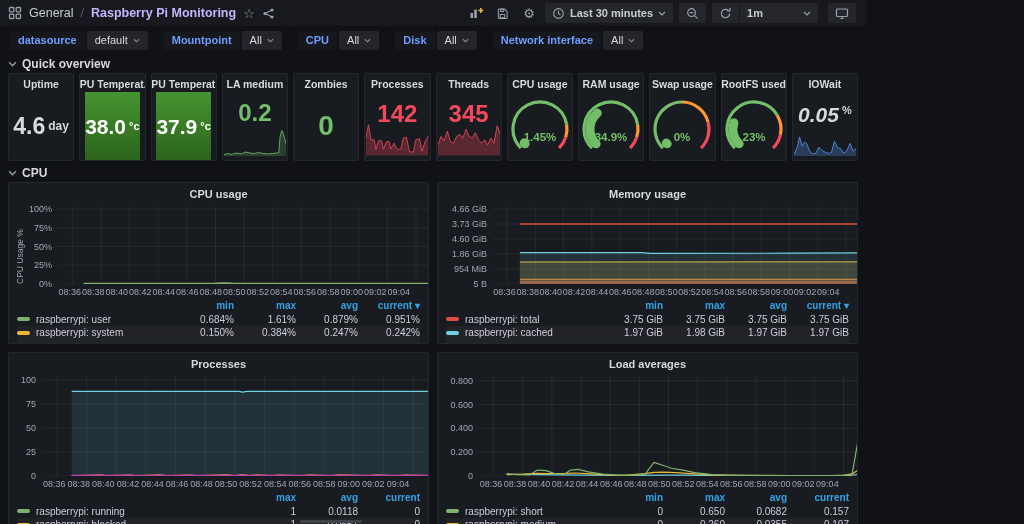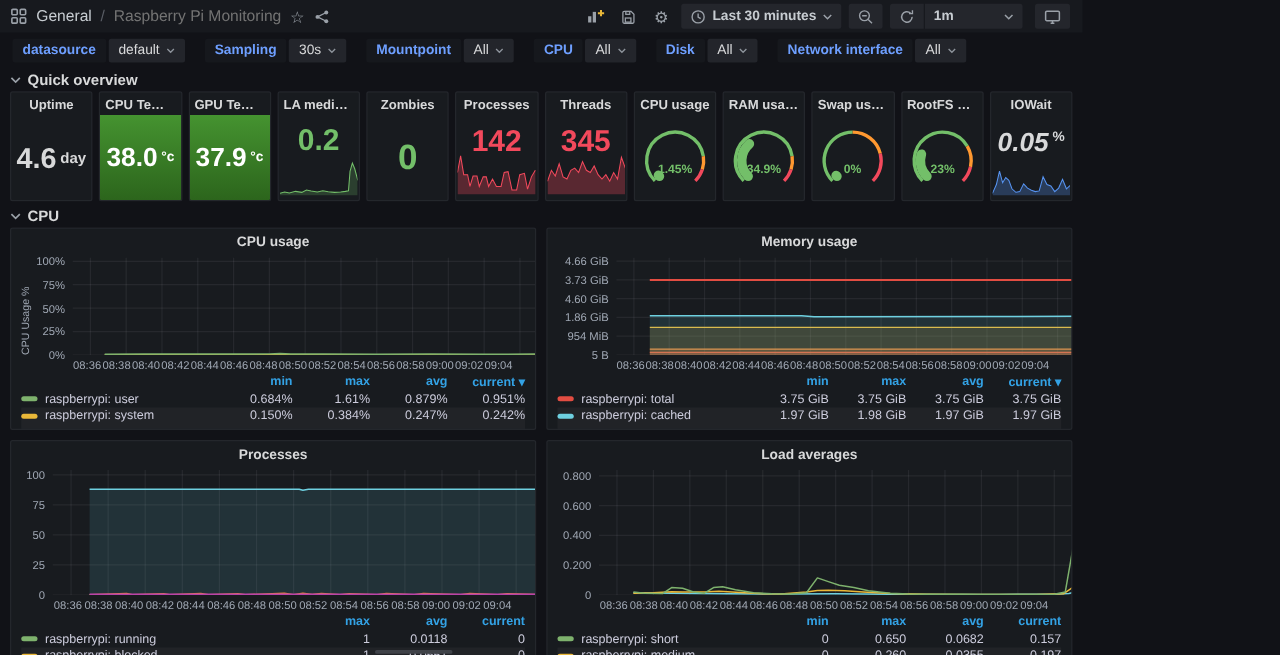--- a/index.html
+++ b/index.html
@@ -7,21 +7,21 @@
     font-family:"Liberation Sans", sans-serif; color:#d8d9da; }
   .app { position:relative; width:866px; height:524px; }
 
   
   .topbar { height:26px; display:flex; align-items:center; justify-content:space-between;
     padding:0 10px 0 8px; background:#17191e; }
   .tb-left { display:flex; align-items:center; gap:7px; }
   .crumb { font-size:12.5px; font-weight:500; cursor:pointer; }
   .crumb.folder { color:#c7ccd1; }
   .crumb-sep { color:#5a5e66; font-size:12.5px; }
-  .crumb.dash { color:#737373; }
+  .crumb.dash { color:#c4b5fd;font-weight:bold; }
   .ico { display:inline-flex; align-items:center; justify-content:center; color:#9aa0a8; }
   .ico svg { display:block; }
   .tb-right { display:flex; align-items:center; gap:6px; }
   .tb-iconbtn { width:20px; height:20px; display:flex; align-items:center; justify-content:center;
     color:#9aa0a8; border-radius:2px; cursor:pointer; background:transparent; border:none; }
   .tb-btn { background:#24262c; border:none; border-radius:2px; height:20px; padding:0 7px;
     color:#c7ccd1; font-size:11px; font-weight:600; display:inline-flex; align-items:center; gap:5px;
     font-family:inherit; cursor:pointer; }
   .tb-group { display:flex; gap:1px; }
   .tb-group .tb-btn:first-child { border-radius:2px 0 0 2px; }
@@ -42,21 +42,21 @@
   .section-row .ico { color:#9aa0a8; }
 
   
   .panel { background:#181b1f; border:1px solid rgba(204,204,220,0.07); border-radius:2px;
     position:relative; overflow:hidden; }
   .panel-title { font-size:10.5px; font-weight:600; color:#d8d9da; text-align:center;
     padding:4px 4px 2px 4px; white-space:nowrap; overflow:hidden; text-overflow:ellipsis; cursor:pointer; }
 
   
   .stat-row { display:flex; gap:5px; padding:0 8px; height:88px; }
-  .stat-row .panel { flex:1 1 0; display:flex; flex-direction:column; }
+  .stat-row .panel { flex:1 1 0; display:flex; flex-direction:column;align-items:center; }
   .stat-body { flex:1; display:flex; align-items:center; justify-content:center; position:relative; z-index:2; }
   .stat-val { font-weight:700; line-height:1; }
   .stat-unit { font-weight:700; margin-left:3px; }
   .v-white { color:#d8d9da; } .v-green { color:#73bf69; } .v-red { color:#f2495c; }
   .sz-uptime .stat-val{font-size:23px;} .sz-uptime .stat-unit{font-size:12px;}
   .temp-body { flex:1; background:linear-gradient(180deg,#459330 0%, #2c651c 100%);
     display:flex; align-items:center; justify-content:center; }
   .temp-body .stat-val{font-size:21px; color:#fff;} .temp-body .stat-unit{font-size:11px; color:#fff;}
   .sz-la .stat-val{font-size:24px;} .sz-zomb .stat-val{font-size:28px;}
   .sz-proc .stat-val{font-size:24px;} .sz-io .stat-val{font-size:21px;font-style:italic;} .sz-io .stat-unit{font-size:11px;}
@@ -189,31 +189,20 @@
         </span>
       </button>
     </div>
   </header>
 
   <div class="filterbar">
     <div class="fgroup">
       <span class="f-label">datasource</span>
       <span class="f-value">
           <span>default</span>
-          <span class="ico">
-            <svg width="7" height="5" viewBox="0 0 8 5" fill="none" stroke="currentColor" stroke-width="1.2">
-              <path d="M1 1 L4 4 L7 1"></path>
-            </svg>
-          </span>
-        </span>
-    </div>
-    <div class="fgroup">
-      <span class="f-label">Sampling</span>
-      <span class="f-value">
-          <span>30s</span>
           <span class="ico">
             <svg width="7" height="5" viewBox="0 0 8 5" fill="none" stroke="currentColor" stroke-width="1.2">
               <path d="M1 1 L4 4 L7 1"></path>
             </svg>
           </span>
         </span>
     </div>
     <div class="fgroup">
       <span class="f-label">Mountpoint</span>
       <span class="f-value">

